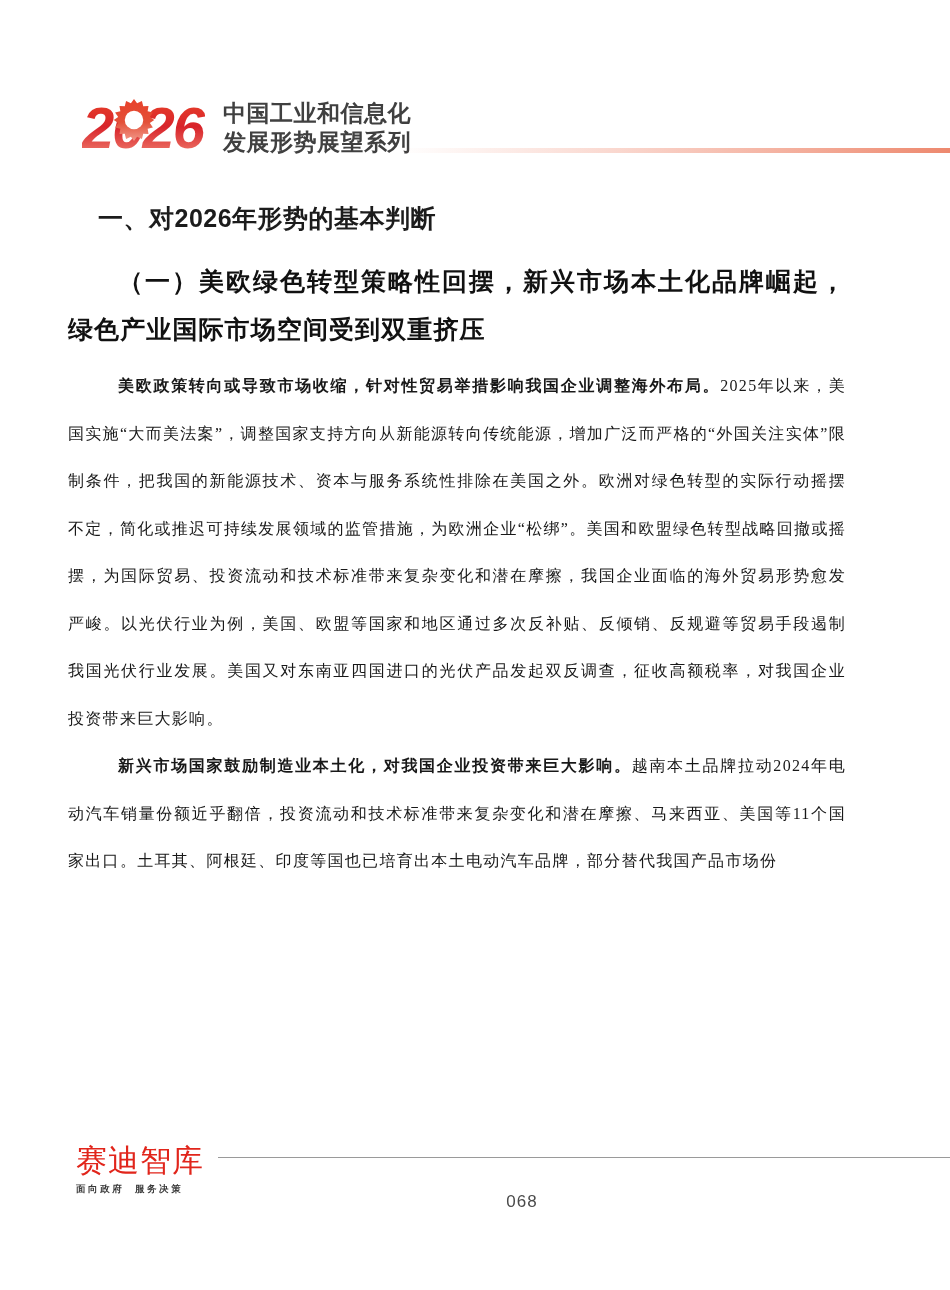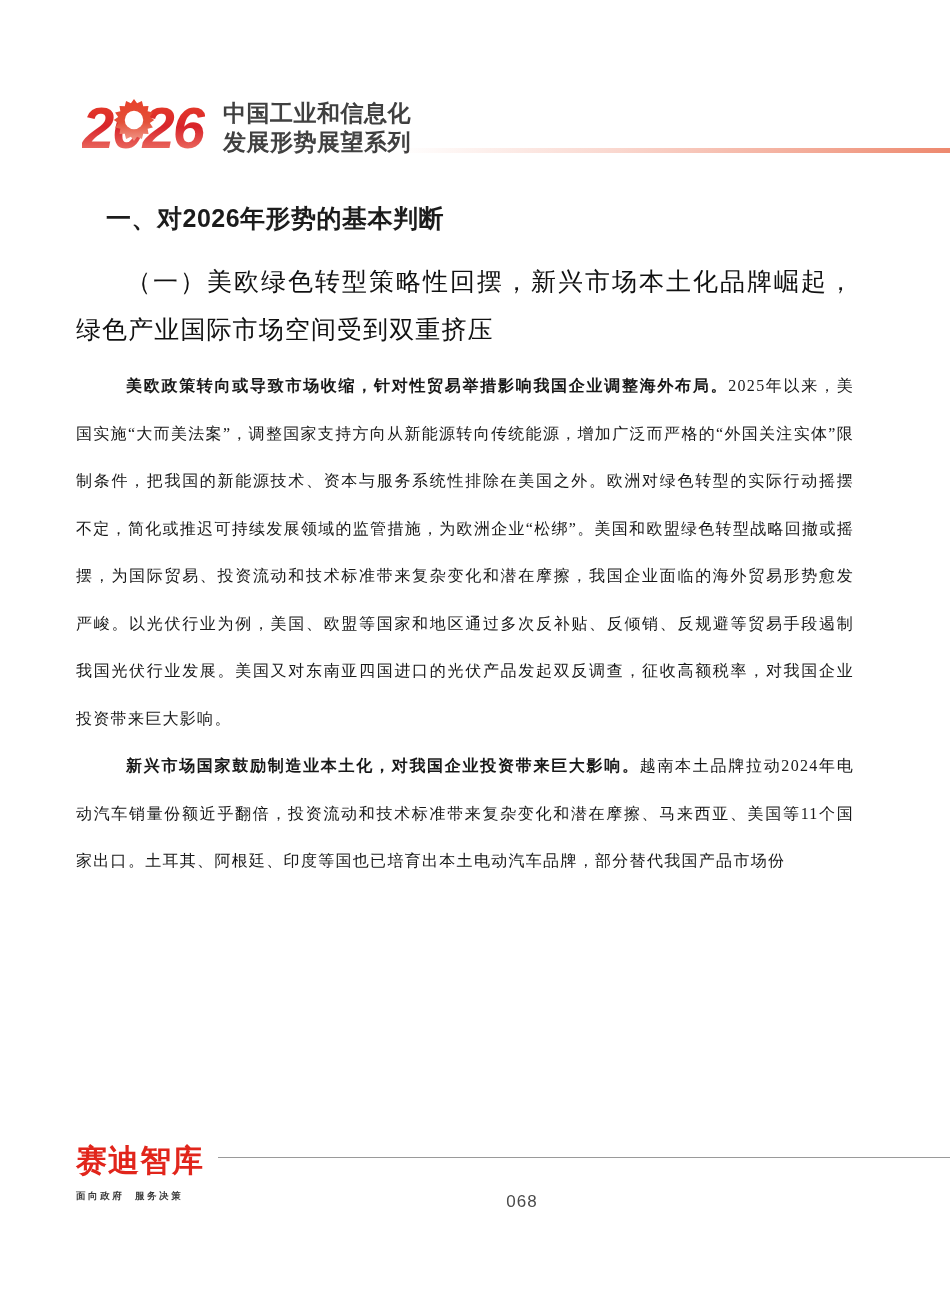--- a/index.html
+++ b/index.html
@@ -80,38 +80,38 @@
         rgba(240,140,115,0.00) 0%,
         rgba(240,140,115,0.10) 12%,
         rgba(240,140,115,0.35) 40%,
         rgba(238,135,108,0.70) 75%,
         rgba(236,130,102,0.95) 100%);
   }
 
   
   .content {
     position: absolute;
-    left: 76px;
+    left: 68px;
     top: 196px;
     width: 778px;
   }
 
   .h1 {
     font-family: "Liberation Sans", "DejaVu Sans", sans-serif;
     font-weight: 700;
     font-size: 25px;
     line-height: 44px;
     color: #1c1c1c;
     letter-spacing: 0.5px;
     margin: 0 0 18px 30px;
   }
 
   .h2 {
     font-family: "Liberation Serif", "DejaVu Serif", serif;
-    font-weight: 400;
+    font-weight: 700;
     font-size: 25px;
     line-height: 48px;
     color: #111111;
     letter-spacing: 1.1px;
     text-indent: 50px;
     text-align: justify;
     text-align-last: left;
     margin: 0 0 8px 0;
   }
 
@@ -141,28 +141,28 @@
     height: 160px;
   }
   .footer-logo {
     position: absolute;
     left: 76px;
     top: 14px;
     width: 140px;
   }
   .footer-logo-main {
     font-family: "Liberation Sans", "DejaVu Sans", sans-serif;
-    font-weight: 700;
+    font-weight: 400;
     font-size: 31px;
     line-height: 34px;
     color: #e1251b;
     letter-spacing: 1px;
   }
   .footer-logo-sub {
-    margin-top: 11px;
+    margin-top: 4px;
     font-family: "Liberation Sans", "DejaVu Sans", sans-serif;
     font-weight: 700;
     font-size: 9.5px;
     line-height: 13px;
     color: #3a3a3a;
     letter-spacing: 2.6px;
     white-space: pre;
   }
   .footer-rule {
     position: absolute;

